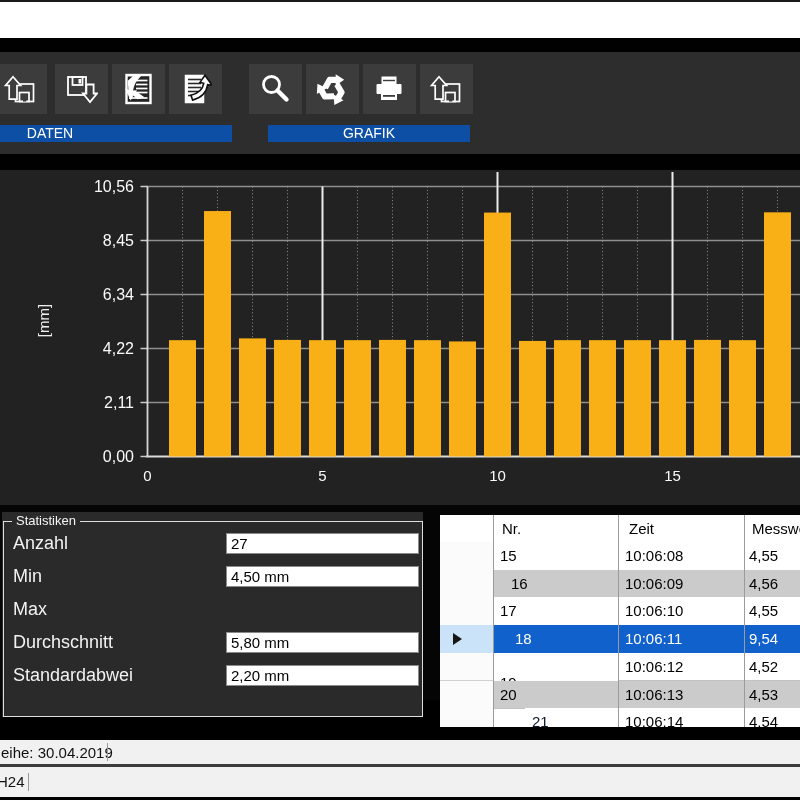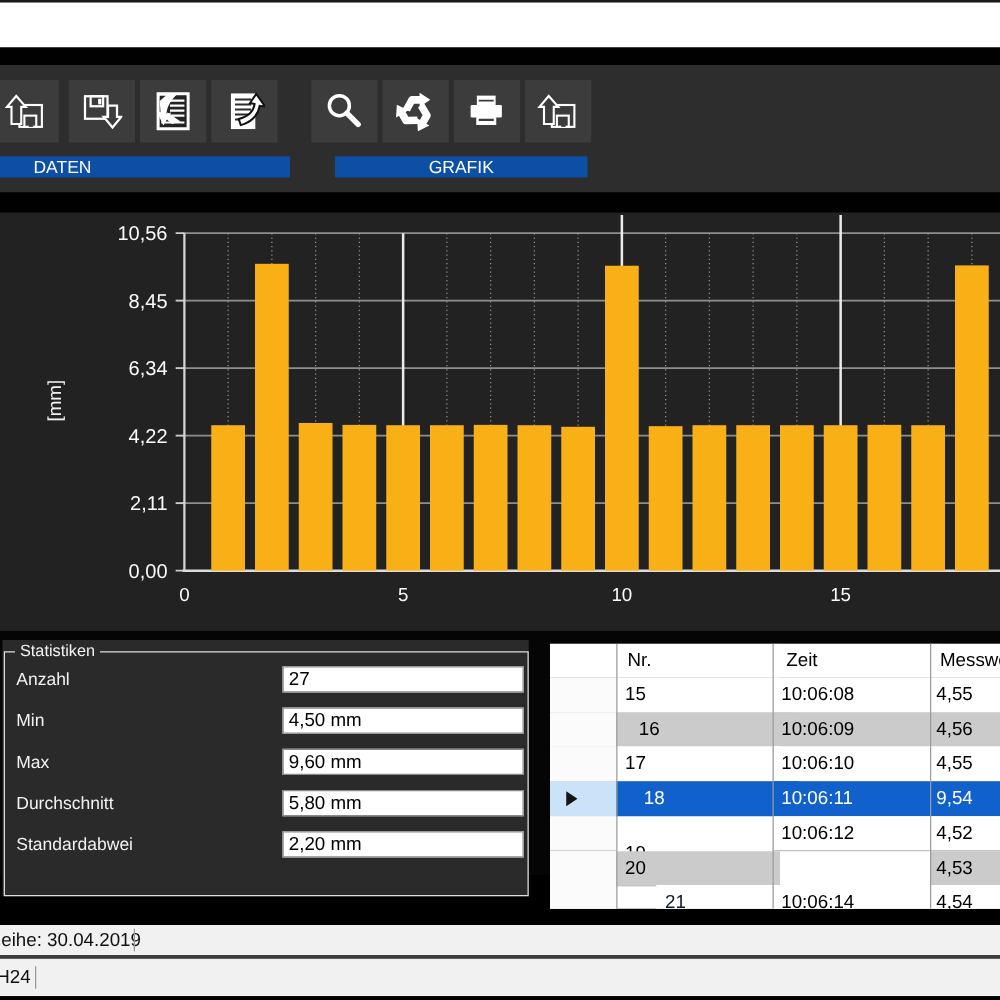--- a/index.html
+++ b/index.html
@@ -3,21 +3,21 @@
 <meta charset="utf-8">
 <style>
   html,body{margin:0;padding:0;}
   body{width:800px;height:800px;position:relative;overflow:hidden;background:#000;
        font-family:"Liberation Sans",sans-serif;}
   .abs{position:absolute;}
   .btn{position:absolute;top:12px;width:53px;height:50px;background:#3c3c3c;}
   .btn svg{position:absolute;left:9px;top:8px;}
   .bluebar{position:absolute;top:125px;height:17px;background:#0d4fa4;color:#fff;
            font-size:14px;line-height:17px;}
-  .gb-label{position:absolute;left:13px;color:#f2f2f2;font-size:14px;height:21px;line-height:21px;}
+  .gb-label{position:absolute;left:13px;color:#f2f2f2;font-size:18px;height:21px;line-height:21px;}
   .gb-field{position:absolute;left:226px;width:187px;height:19px;background:#fff;
             border:1px solid #8a8a8a;color:#000;font-size:15px;line-height:19px;padding-left:4px;}
   .hcell{position:absolute;top:0;height:27px;background:#fff;color:#000;font-size:15px;
          line-height:27px;border-bottom:1px solid #919191;}
   .trow{position:absolute;width:360px;height:27.7px;}
   .tcell{position:absolute;top:0;height:100%;font-size:15px;color:#000;line-height:27px;}
 </style>
 </head>
 <body>
 
@@ -199,21 +199,20 @@
     <div class="abs" style="left:3px;top:16px;width:418px;height:194px;border:1px solid #dedede;"></div>
     <div class="abs" style="left:12px;top:8px;background:#2a2a2a;padding:0 4px;color:#f5f5f5;font-size:13px;height:15px;line-height:15px;">Statistiken</div>
 
     <div class="gb-label" style="top:28px;">Anzahl</div>
     <div class="gb-label" style="top:61px;">Min</div>
     <div class="gb-label" style="top:94px;">Max</div>
     <div class="gb-label" style="top:127px;">Durchschnitt</div>
     <div class="gb-label" style="top:160px;">Standardabwei</div>
     <div class="gb-field" style="top:28px;">27</div>
     <div class="gb-field" style="top:61px;">4,50 mm</div>
-    <div class="gb-field" style="top:94px;">9,60 mm</div>
     <div class="gb-field" style="top:127px;">5,80 mm</div>
     <div class="gb-field" style="top:160px;">2,20 mm</div>
 
     <div class="abs" id="grid" style="left:440px;top:10px;width:360px;height:212px;background:#fff;overflow:hidden;">
 
       <div class="hcell" style="left:0;width:53px;"></div>
       <div class="hcell" style="left:53px;width:124px;padding-left:9px;">Nr.</div>
       <div class="hcell" style="left:178px;width:125px;padding-left:11px;">Zeit</div>
       <div class="hcell" style="left:304px;width:56px;padding-left:8px;">Messwe</div>
       <div id="rows">
@@ -244,20 +243,21 @@
         </div>
         <div class="trow" style="top:137.8px;">
           <div class="tcell" style="left:0;width:52.5px;background:#fbfbfb;border-bottom:1px solid #d0d0d0;"></div>
           <div class="tcell" style="left:53px;width:124px;padding-left:7px;background:#ffffff;color:#000;border-bottom:1px solid #c3c3c3;margin-top:16px;">19</div>
           <div class="tcell" style="left:178px;width:119px;padding-left:7px;background:#ffffff;color:#000;border-bottom:1px solid #c3c3c3;">10:06:12</div>
           <div class="tcell" style="left:304px;width:51px;padding-left:5px;background:#ffffff;color:#000;border-bottom:1px solid #c3c3c3;">4,52</div>
         </div>
         <div class="trow" style="top:165.5px;">
           <div class="tcell" style="left:0;width:52.5px;background:#fbfbfb;border-bottom:1px solid #d0d0d0;"></div>
           <div class="tcell" style="left:53px;width:124px;padding-left:7px;background:#cbcbcb;color:#000;border-bottom:1px solid #c3c3c3;">20</div>
+          <div class="tcell" style="left:178px;width:119px;padding-left:7px;background:#cbcbcb;color:#000;border-bottom:1px solid #c3c3c3;">10:06:13</div>
           <div class="tcell" style="left:304px;width:51px;padding-left:5px;background:#cbcbcb;color:#000;border-bottom:1px solid #c3c3c3;">4,53</div>
         </div>
         <div class="trow" style="top:193.2px;">
           <div class="tcell" style="left:0;width:52.5px;background:#fbfbfb;border-bottom:1px solid #d0d0d0;"></div>
           <div class="tcell" style="left:53px;width:124px;padding-left:7px;background:#ffffff;color:#0f172a;border-bottom:2px solid #c2410c;margin-left:32px;">21</div>
           <div class="tcell" style="left:178px;width:119px;padding-left:7px;background:#ffffff;color:#000;border-bottom:1px solid #c3c3c3;">10:06:14</div>
           <div class="tcell" style="left:304px;width:51px;padding-left:5px;background:#ffffff;color:#000;border-bottom:1px solid #c3c3c3;">4,54</div>
         </div>
       </div>
 

